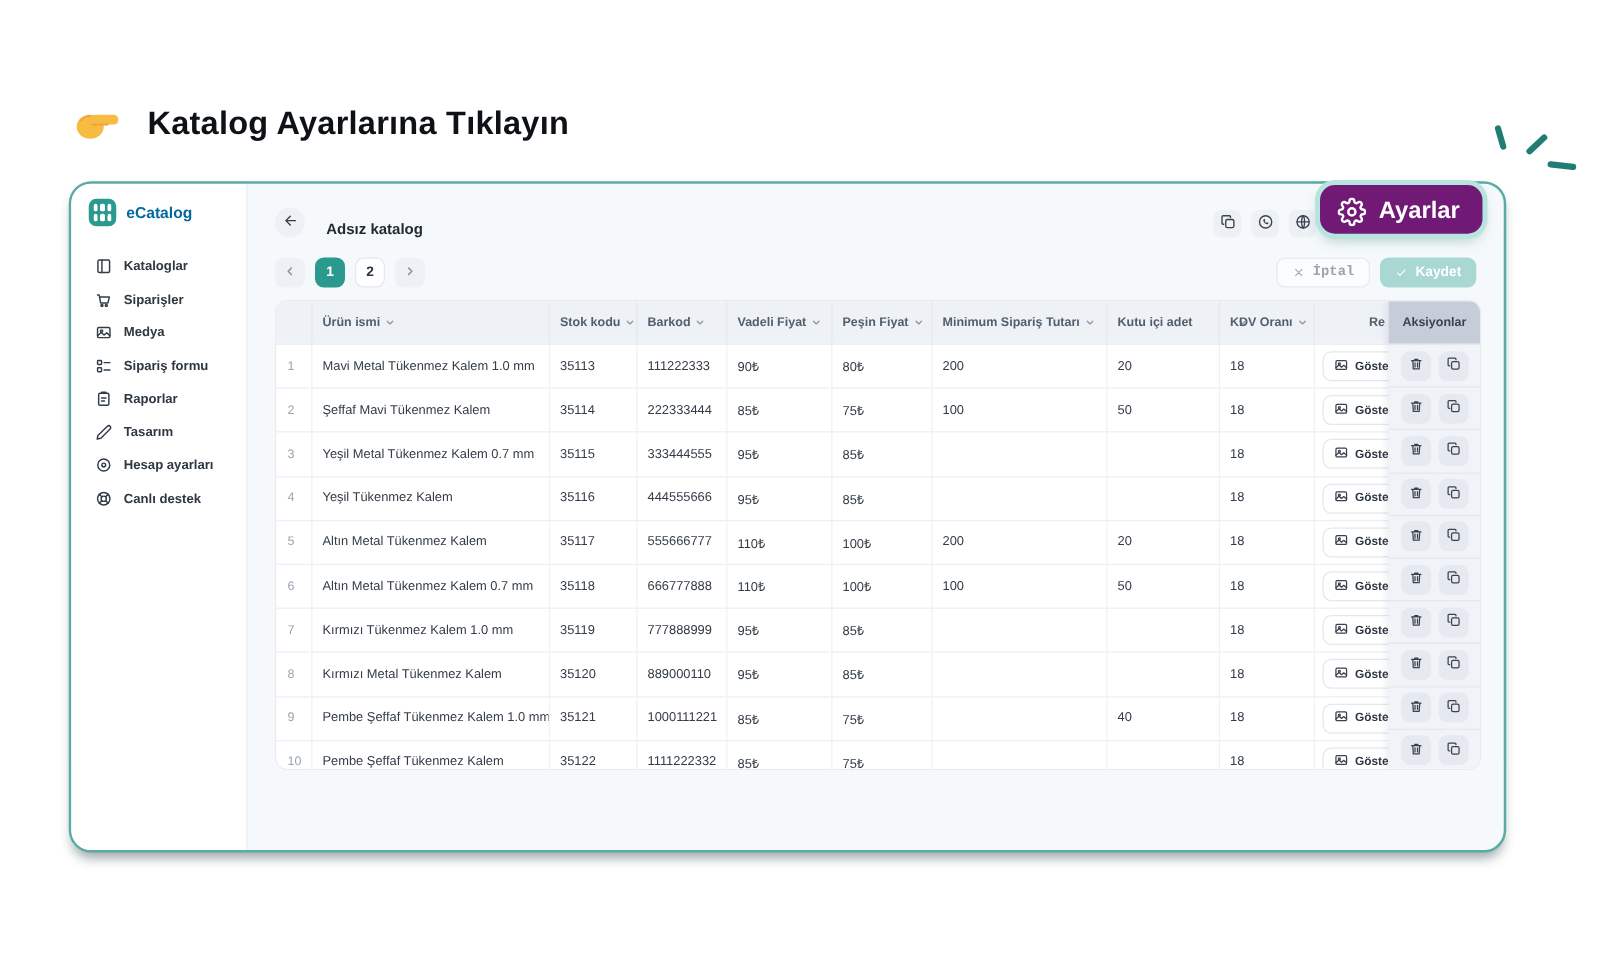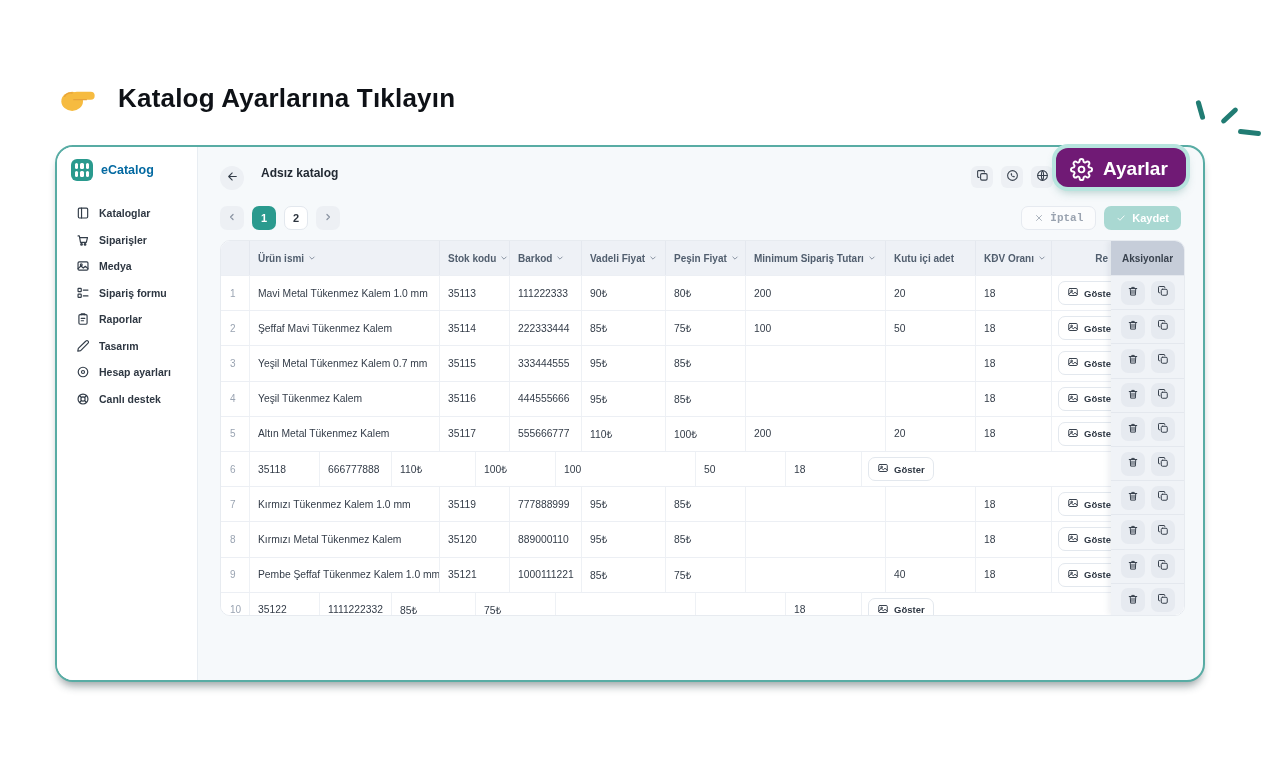--- a/index.html
+++ b/index.html
@@ -26,21 +26,21 @@
   .brand-logo i{background:#fff;border-radius:1.5px;}
   .brand-name{font-size:12.5px;font-weight:700;color:#0369a1;}
   .side-items{margin-top:24px;display:flex;flex-direction:column;gap:10.5px;padding-left:5px;}
   .side-item{display:flex;align-items:center;gap:9px;height:16px;cursor:pointer;color:#323c48;}
   .side-item .icn{width:14px;height:14px;display:inline-flex;}
   .side-item .icn svg{width:14px;height:14px;}
   .side-label{font-size:10.5px;font-weight:600;color:#2e3742;white-space:nowrap;}
 
   
   .main{flex:1;position:relative;}
-  .topbar{position:absolute;left:22px;top:19px;right:22px;display:flex;align-items:flex-start;}
+  .topbar{position:absolute;left:22px;top:19px;right:22px;display:flex;align-items:flex-end;}
   .back-btn{width:24px;height:24px;border-radius:50%;background:#edf0f4;border:none;display:flex;
     align-items:center;justify-content:center;color:#333c48;cursor:pointer;padding:0;}
   .back-btn svg{width:13px;height:13px;}
   .catalog-title{margin-left:17px;font-size:12px;font-weight:700;color:#222a33;}
   .top-icons{margin-left:auto;display:flex;gap:8px;margin-right:128px;}
   .mini-btn{width:22px;height:22px;border-radius:6px;background:#edf0f4;border:none;display:flex;
     align-items:center;justify-content:center;color:#39424e;cursor:pointer;padding:0;}
   .mini-btn svg{width:13px;height:13px;}
 
   .toolbar{position:absolute;left:22px;top:59px;right:22px;display:flex;align-items:center;}
@@ -458,20 +458,21 @@
                       <rect x="3.5" y="5" width="17" height="14" rx="2"></rect>
                       <circle cx="9" cy="10" r="1.6"></circle>
                       <path d="M3.5 16.5l5-4.5 4 3.5 3.5-3 4.5 4"></path>
                     </svg></span>
                   <span>Göster</span>
                 </button>
               </div>
             </div>
             <div class="tr">
               <div class="td c-num">6</div>
+              <div class="td c-urun">Altın Metal Tükenmez Kalem 0.7 mm</div>
               <div class="td c-stok">35118</div>
               <div class="td c-barkod">666777888</div>
               <div class="td c-vadeli">110₺</div>
               <div class="td c-pesin">100₺</div>
               <div class="td c-min">100</div>
               <div class="td c-kutu">50</div>
               <div class="td c-kdv">18</div>
               <div class="td c-resim">
                 <button class="show-btn">
                   <span class="icn"><svg viewBox="0 0 24 24" fill="none" stroke="currentColor" stroke-width="2" stroke-linecap="round" stroke-linejoin="round">
@@ -541,20 +542,21 @@
                       <rect x="3.5" y="5" width="17" height="14" rx="2"></rect>
                       <circle cx="9" cy="10" r="1.6"></circle>
                       <path d="M3.5 16.5l5-4.5 4 3.5 3.5-3 4.5 4"></path>
                     </svg></span>
                   <span>Göster</span>
                 </button>
               </div>
             </div>
             <div class="tr">
               <div class="td c-num">10</div>
+              <div class="td c-urun">Pembe Şeffaf Tükenmez Kalem</div>
               <div class="td c-stok">35122</div>
               <div class="td c-barkod">1111222332</div>
               <div class="td c-vadeli">85₺</div>
               <div class="td c-pesin">75₺</div>
               <div class="td c-min"></div>
               <div class="td c-kutu"></div>
               <div class="td c-kdv">18</div>
               <div class="td c-resim">
                 <button class="show-btn">
                   <span class="icn"><svg viewBox="0 0 24 24" fill="none" stroke="currentColor" stroke-width="2" stroke-linecap="round" stroke-linejoin="round">

